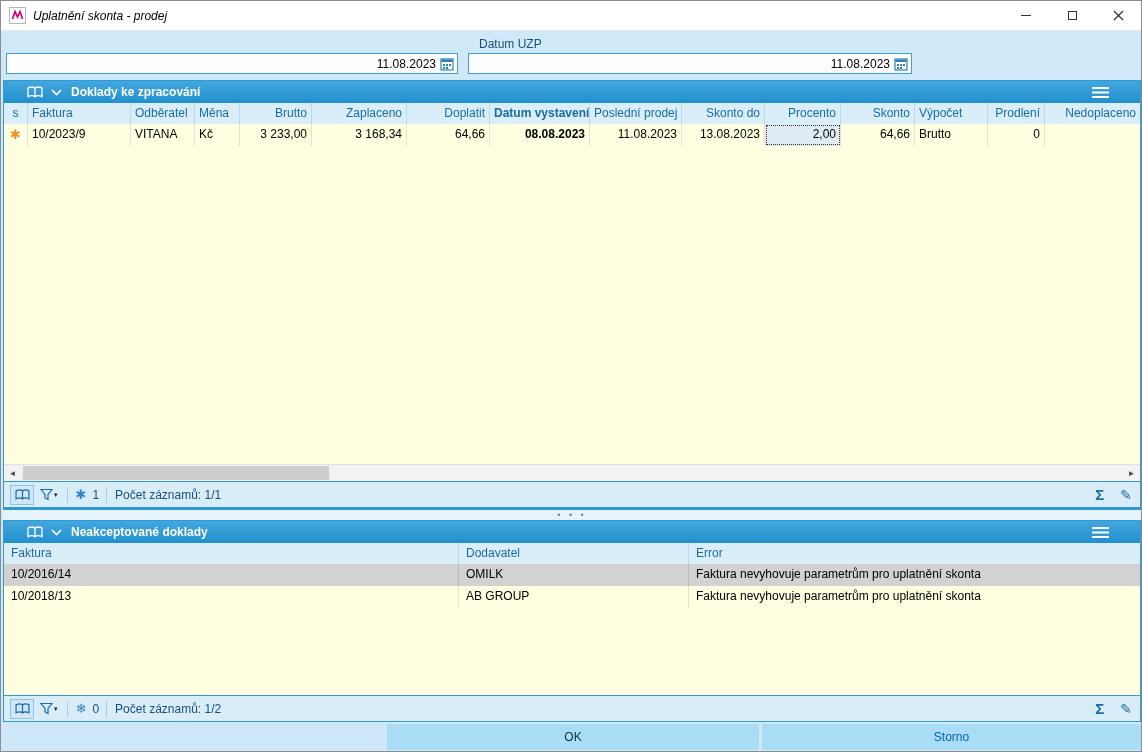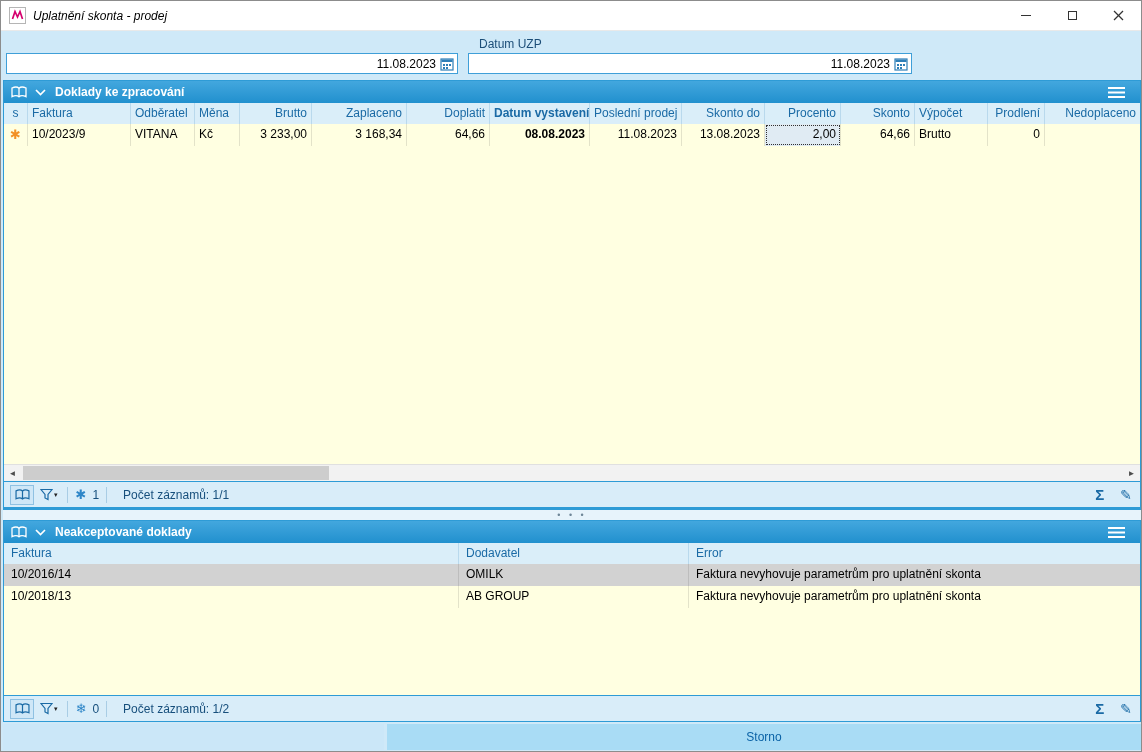--- a/index.html
+++ b/index.html
@@ -21,21 +21,21 @@
   .l1 { left:10px;margin-top:22px; } .l2 { left:470px;margin-left:8px; }
   .date-input { position:absolute; top:22px; height:21px; background:#fff; border:1px solid #3f9fd8; display:flex; align-items:center; justify-content:flex-end; padding:0 3px; }
   .i1 { left:5px; width:452px; } .i2 { left:467px; width:444px; }
   .date-value { margin-right:4px; }
   .cal { display:inline-flex; }
 
   
   .panel { position:absolute; left:2px; width:1138px; border:1px solid #2e9bd6; display:flex; flex-direction:column; background:#ffffe1; }
   .p1 { top:79px; height:428px; }
   .p2 { top:519px; height:202px; }
-  .panel-header { flex:0 0 22px; background:linear-gradient(#43a7de,#2190ce); display:flex; align-items:center; padding:0 7px; }
+  .panel-header { flex:0 0 22px; background:linear-gradient(#43a7de,#2190ce); display:flex; align-items:center; padding:0 23px; }
   .ph-icon { display:inline-flex; align-items:center; margin-right:8px; }
   .ph-title { color:#fff; font-weight:bold; margin-left:1px; white-space:nowrap; }
   .ph-spacer { flex:1; }
 
   
   .thead { display:flex; flex:0 0 21px; background:#daeef9; color:#1a6aa5; }
   .thead > div { flex-shrink:0; border-right:1px solid #b9d9ed; padding:0 4px; line-height:20px; white-space:nowrap; overflow:hidden; }
   .trow { display:flex; flex:0 0 22px; background:#ffffe1; }
   .trow > div { flex-shrink:0; border-right:1px solid #e3e3c9; padding:0 4px; line-height:21px; white-space:nowrap; overflow:hidden; }
   .trow.selected { background:#d2d2d2; }
@@ -60,21 +60,21 @@
   .scroll-track { flex:1; position:relative; }
   .scroll-thumb { position:absolute; left:2px; top:1px; height:14px; width:306px; background:#cdcdcd; }
 
   
   .statusbar { flex:0 0 26px; background:#d9edf9; border-top:1px solid #2e9bd6; display:flex; align-items:center; padding:0 6px; color:#174f7c; }
   .sb-btn { width:24px; height:20px; border:1px solid #8fc1e2; background:#cfe7f7; display:inline-flex; align-items:center; justify-content:center; margin-right:6px; }
   .sb-icon { display:inline-flex; align-items:center; margin-right:6px; }
   .sb-sep { width:1px; height:16px; background:#a9cde5; margin:0 8px 0 3px; }
   .sb-badge { color:#2e86c8; font-size:13px; margin-right:6px; }
   .sb-count { margin-right:4px; }
-  .sb-text { white-space:nowrap;margin-left:8px; }
+  .sb-text { white-space:nowrap; }
   .sb-spacer { flex:1; }
   .sum { font-size:15px; color:#1a6aa5; font-weight:bold; margin-right:16px; }
   .pencil { font-size:14px; color:#1a6aa5; margin-right:2px; }
   .caret { font-size:7px; color:#222; margin-left:1px; }
 
   
   .splitter { position:absolute; top:507px; left:2px; width:1138px; height:12px; background:#e7f3fb; border-top:2px solid #2e9bd6; display:flex; align-items:center; justify-content:center; }
   .dots { font-size:9px; color:#6f8698; letter-spacing:3px; line-height:8px; }
 
   
@@ -315,16 +315,17 @@
       <span class="sb-sep"></span>
       <span class="sb-text">Počet záznamů: 1/2</span>
       <span class="sb-spacer"></span>
       <span class="sum">Σ</span>
       <span class="pencil">✎</span>
     </div>
   </div>
 
   <div class="button-bar">
     <div class="bb-left"></div>
+    <button class="btn ok">OK</button>
     <button class="btn storno">Storno</button>
   </div>
 
 </div>
 
 </body></html>

